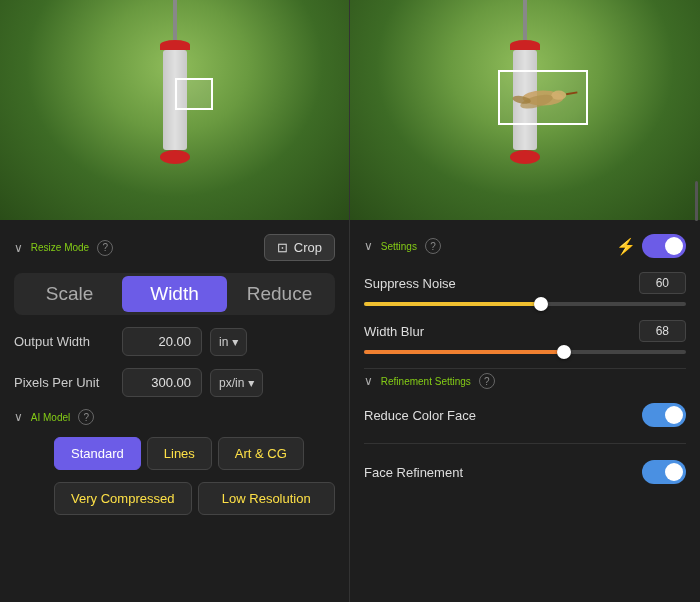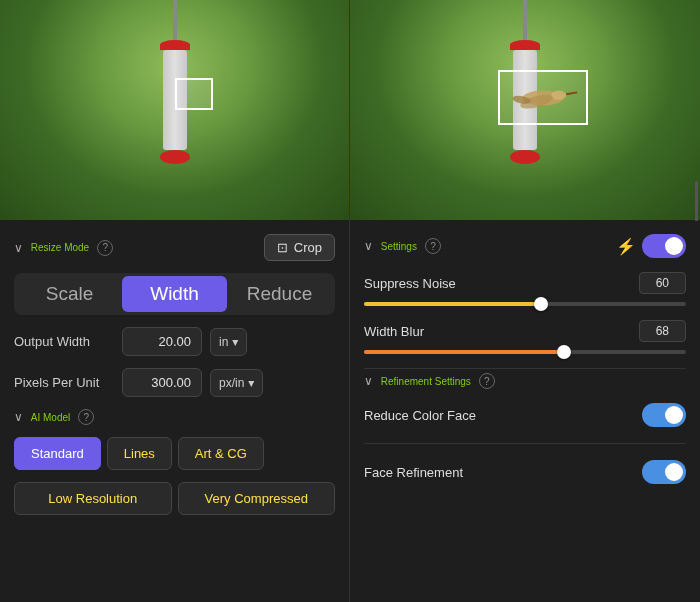--- a/index.html
+++ b/index.html
@@ -236,20 +236,21 @@
       display: flex;
       align-items: center;
       gap: 4px;
     }
 
     
     .ai-model-grid {
       display: flex;
       flex-wrap: wrap;
       gap: 6px;
+      margin-left: 40px;
     }
 
     .model-btn {
       padding: 8px 16px;
       border-radius: 6px;
       border: 1px solid #444;
       background: #2a2a2a;
       color: #fde047;
       font-size: 13px;
       cursor: pointer;
@@ -483,22 +484,22 @@
       <div class="help-badge">?</div>
     </div>
 
     <div class="ai-model-grid">
       <button class="model-btn active">Standard</button>
       <button class="model-btn">Lines</button>
       <button class="model-btn">Art &amp; CG</button>
     </div>
 
     <div class="ai-model-grid">
+      <button class="model-btn wide">Very Compressed</button>
       <button class="model-btn wide">Low Resolution</button>
-      <button class="model-btn wide">Very Compressed</button>
     </div>
   </div>
 </div>
 
 <div class="right-panel" style="position:relative;">
 
   <div class="image-area">
     <div class="image-bg-right">
 
       <div class="feeder">

